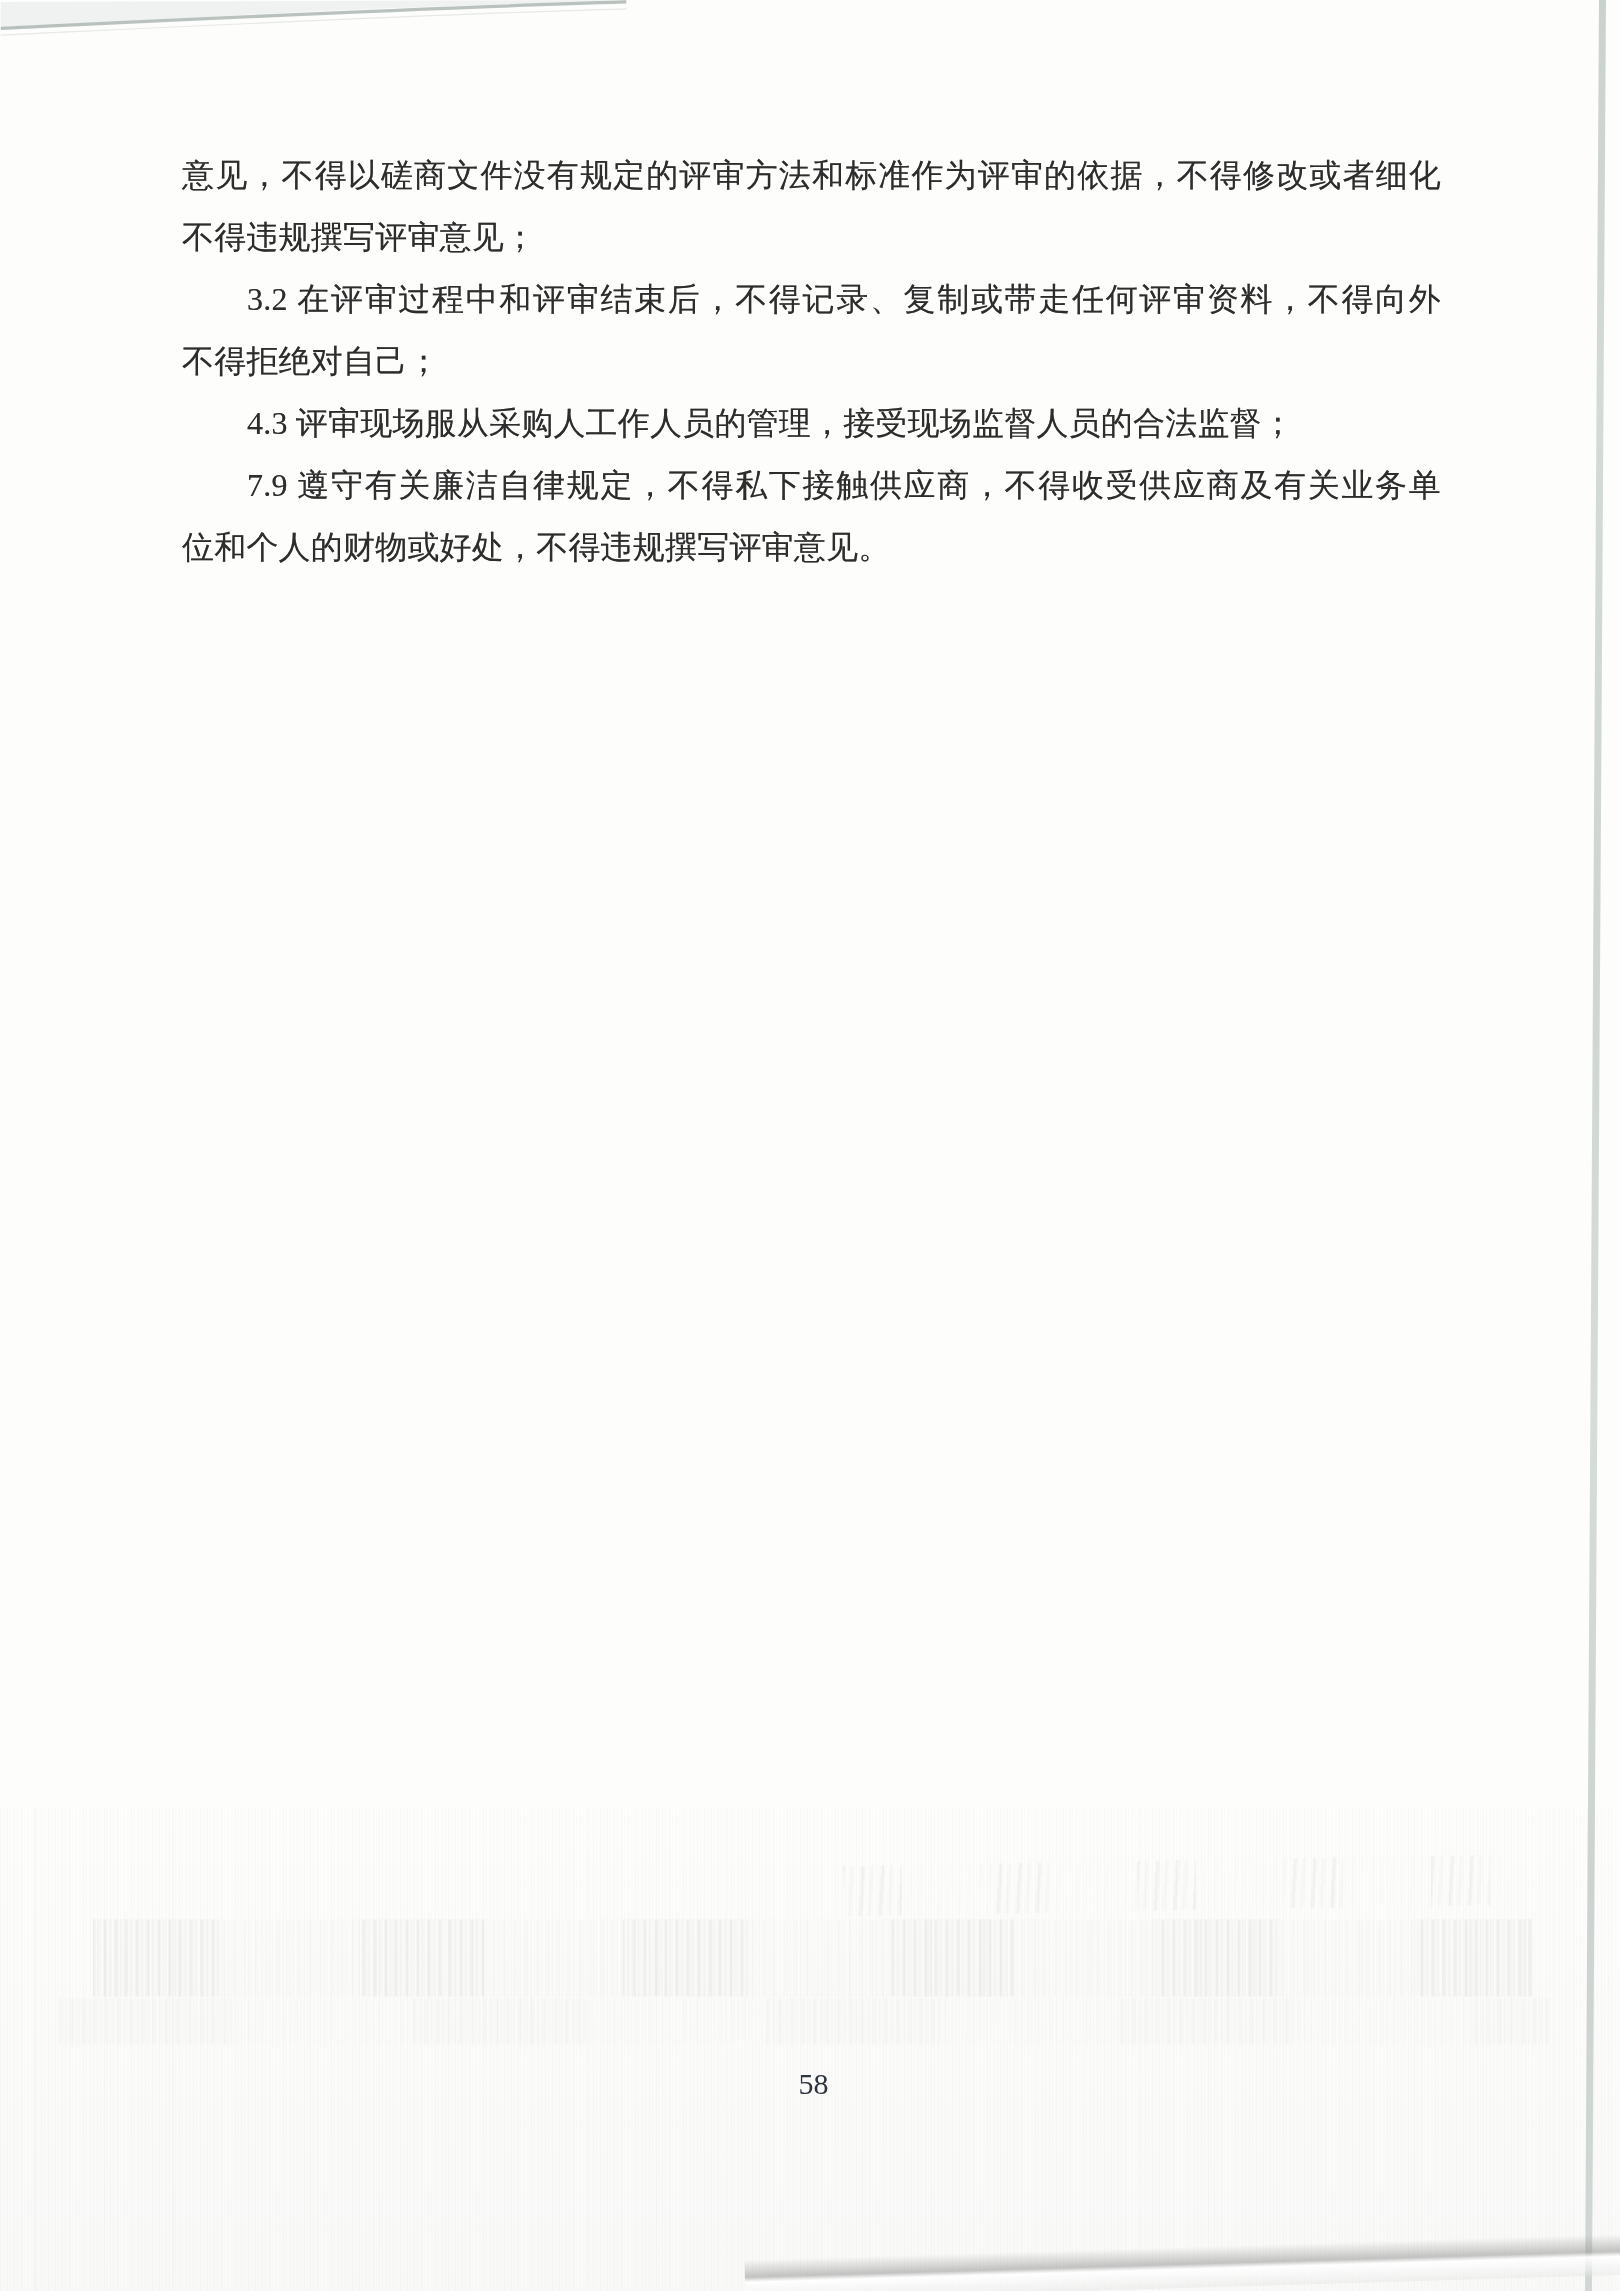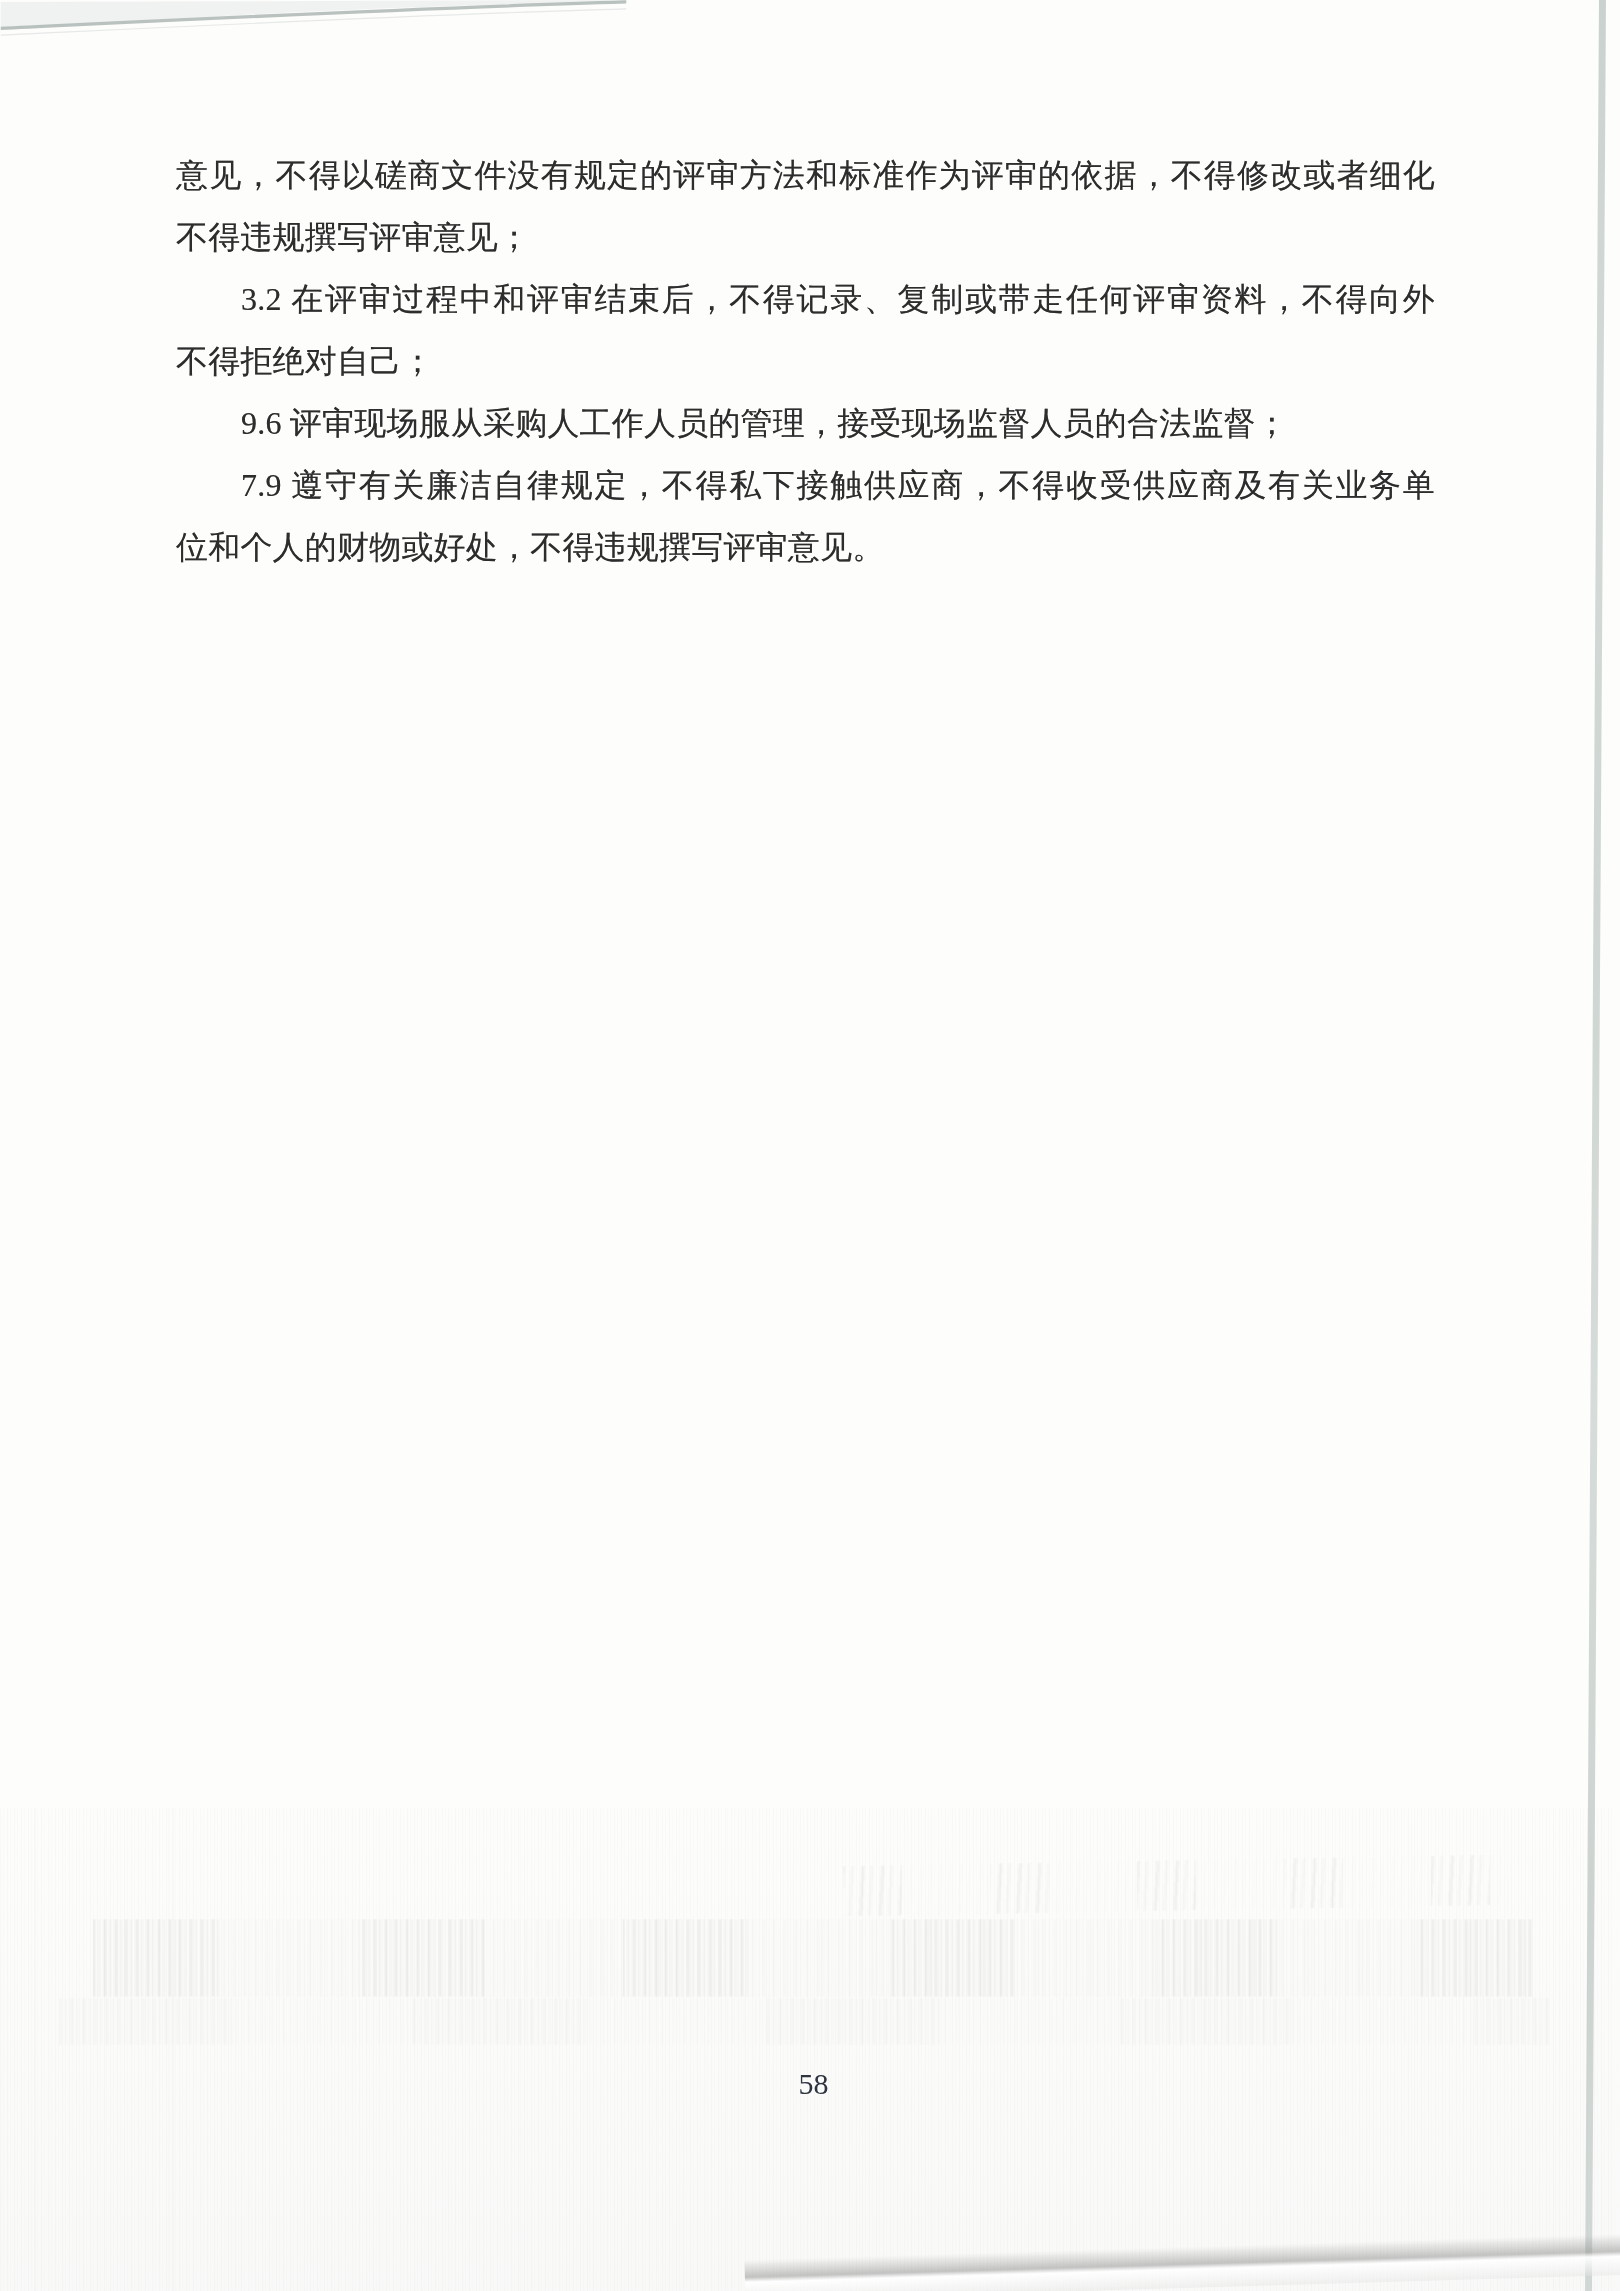--- a/index.html
+++ b/index.html
@@ -16,21 +16,21 @@
     width: 1620px;
     height: 2292px;
     background:
       linear-gradient(0deg, rgba(240,241,240,0.35) 0%, rgba(255,255,255,0) 22%),
       #fdfdfc;
   }
 
   
   .text-block {
     position: absolute;
-    left: 176px;
+    left: 182px;
     top: 144px;
     width: 1259px;
   }
   .line {
     font-size: 32px;
     line-height: 62px;
     color: #2d2d2d;
     text-align: left;
     letter-spacing: 0.2px;
     text-shadow: 0 0 0.6px rgba(45,45,45,0.55);
@@ -173,21 +173,21 @@
   <div class="bleed-band-1"></div>
   <div class="bleed-band-2"></div>
 
   <div class="bottom-wedge"></div>
 
   <div class="text-block">
       <div class="line fill">意见，不得以磋商文件没有规定的评审方法和标准作为评审的依据，不得修改或者细化</div>
       <div class="line">不得违规撰写评审意见；</div>
       <div class="line indent fill">3.2 在评审过程中和评审结束后，不得记录、复制或带走任何评审资料，不得向外</div>
       <div class="line">不得拒绝对自己；</div>
-      <div class="line indent">9.6 评审现场服从采购人工作人员的管理，接受现场监督人员的合法监督；</div>
+      <div class="line indent">4.3 评审现场服从采购人工作人员的管理，接受现场监督人员的合法监督；</div>
       <div class="line indent fill">7.9 遵守有关廉洁自律规定，不得私下接触供应商，不得收受供应商及有关业务单</div>
       <div class="line">位和个人的财物或好处，不得违规撰写评审意见。</div>
     </div>
 
   <div class="page-number">58</div>
 
 </div>
 
 
 </body></html>

